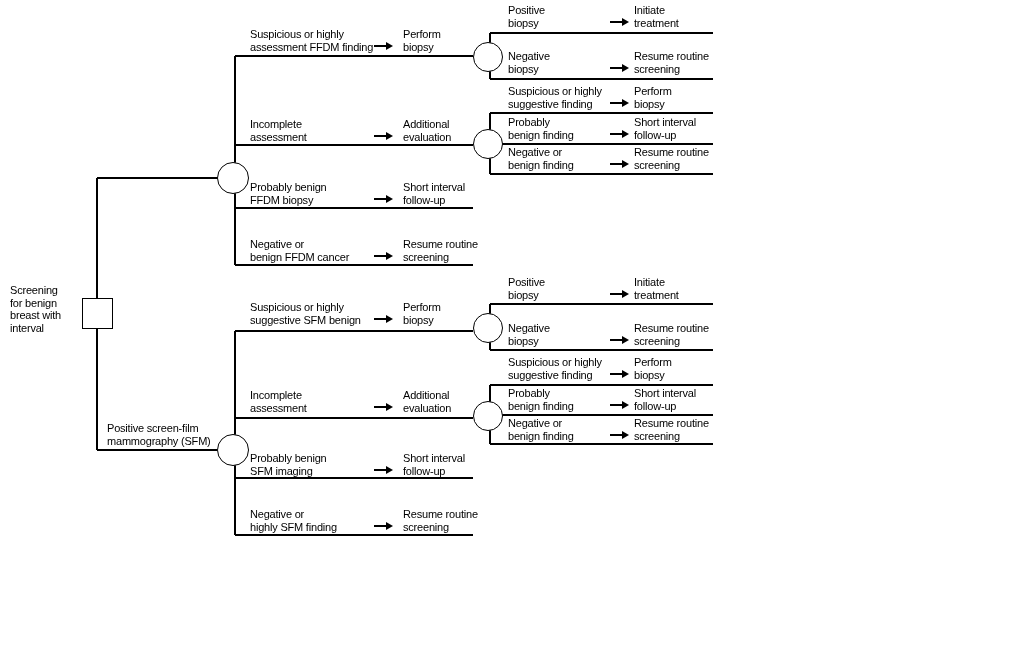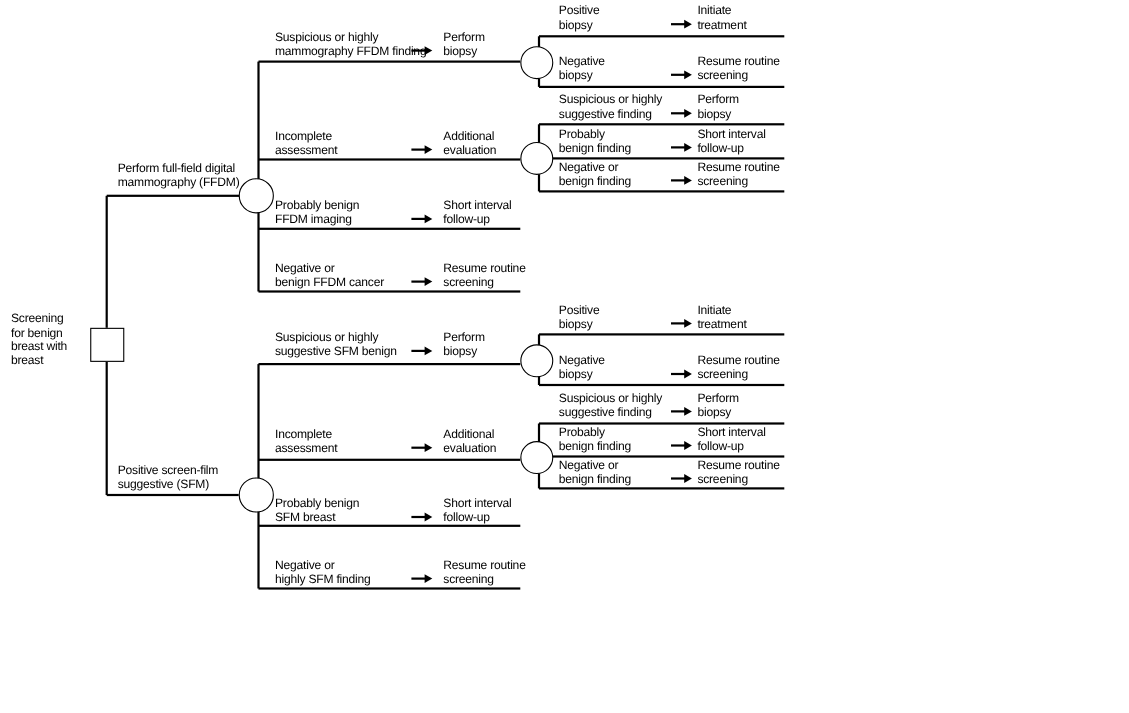--- a/index.html
+++ b/index.html
@@ -126,49 +126,45 @@
       <span class="head"></span>
     </div>
     <div class="arrow" style="left: 610px; top: 430.5px;">
       <span class="shaft"></span>
       <span class="head"></span>
     </div>
     <div class="label" style="left: 10px; top: 284px;">
       <span class="tl">Screening</span>
       <span class="tl">for benign</span>
       <span class="tl">breast with</span>
-      <span class="tl">breast</span>
-    </div>
-    <div class="label" style="left: 107px; top: 147px;">
-      <span class="tl">Perform full-field digital</span>
-      <span class="tl">mammography (FFDM)</span>
+      <span class="tl">interval</span>
     </div>
     <div class="label" style="left: 107px; top: 422px;">
       <span class="tl">Positive screen-film</span>
-      <span class="tl">suggestive (SFM)</span>
+      <span class="tl">mammography (SFM)</span>
     </div>
     <div class="label" style="left: 250px; top: 28px;">
       <span class="tl">Suspicious or highly</span>
-      <span class="tl">mammography FFDM finding</span>
+      <span class="tl">assessment FFDM finding</span>
     </div>
     <div class="label" style="left: 403px; top: 28px;">
       <span class="tl">Perform</span>
       <span class="tl">biopsy</span>
     </div>
     <div class="label" style="left: 250px; top: 118px;">
       <span class="tl">Incomplete</span>
       <span class="tl">assessment</span>
     </div>
     <div class="label" style="left: 403px; top: 118px;">
       <span class="tl">Additional</span>
       <span class="tl">evaluation</span>
     </div>
     <div class="label" style="left: 250px; top: 181px;">
       <span class="tl">Probably benign</span>
-      <span class="tl">FFDM imaging</span>
+      <span class="tl">FFDM biopsy</span>
     </div>
     <div class="label" style="left: 403px; top: 181px;">
       <span class="tl">Short interval</span>
       <span class="tl">follow-up</span>
     </div>
     <div class="label" style="left: 250px; top: 238px;">
       <span class="tl">Negative or</span>
       <span class="tl">benign FFDM cancer</span>
     </div>
     <div class="label" style="left: 403px; top: 238px;">
@@ -226,21 +222,21 @@
     <div class="label" style="left: 250px; top: 389px;">
       <span class="tl">Incomplete</span>
       <span class="tl">assessment</span>
     </div>
     <div class="label" style="left: 403px; top: 389px;">
       <span class="tl">Additional</span>
       <span class="tl">evaluation</span>
     </div>
     <div class="label" style="left: 250px; top: 452px;">
       <span class="tl">Probably benign</span>
-      <span class="tl">SFM breast</span>
+      <span class="tl">SFM imaging</span>
     </div>
     <div class="label" style="left: 403px; top: 452px;">
       <span class="tl">Short interval</span>
       <span class="tl">follow-up</span>
     </div>
     <div class="label" style="left: 250px; top: 508px;">
       <span class="tl">Negative or</span>
       <span class="tl">highly SFM finding</span>
     </div>
     <div class="label" style="left: 403px; top: 508px;">

